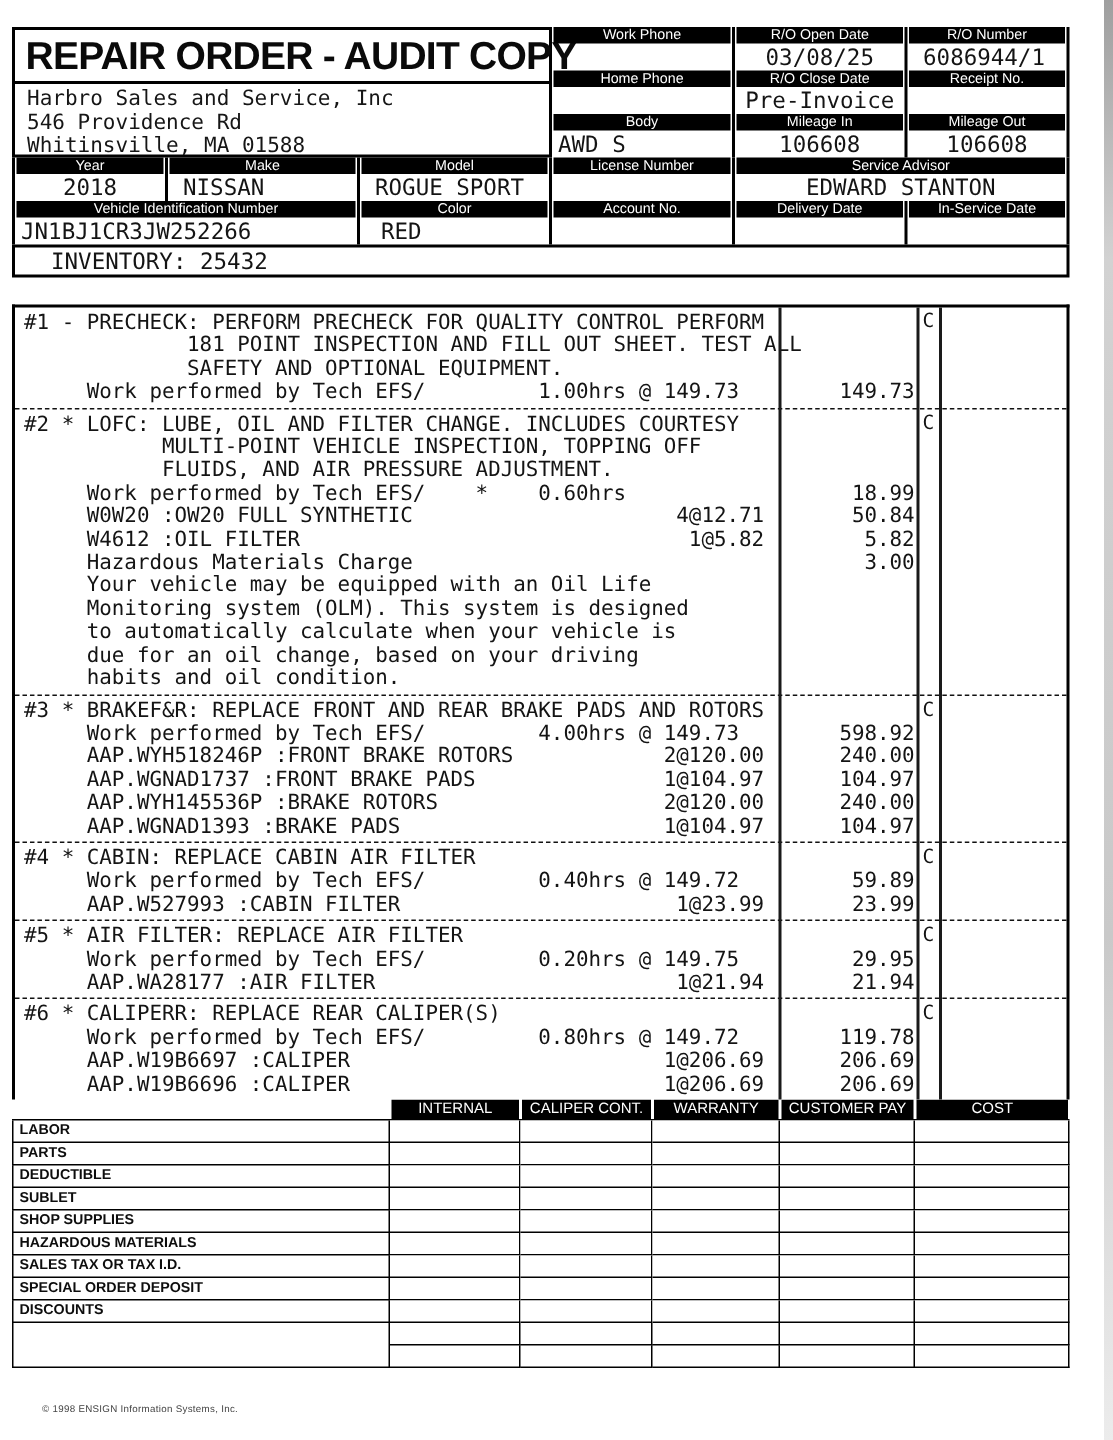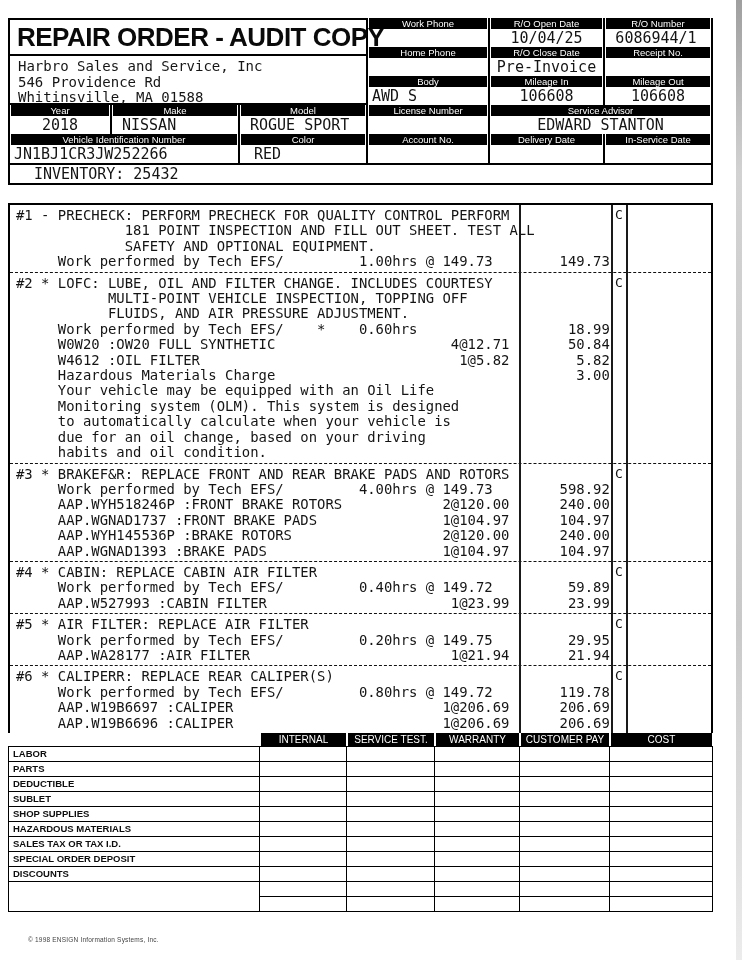--- a/index.html
+++ b/index.html
@@ -85,21 +85,21 @@
     <div class="hcol w122">
       <div class="bar">Work Phone</div>
       <div class="hval left"></div>
       <div class="bar">Home Phone</div>
       <div class="hval left"></div>
       <div class="bar">Body</div>
       <div class="hval left">AWD S</div>
     </div>
     <div class="hcol w115">
       <div class="bar">R/O Open Date</div>
-      <div class="hval">10/04/25</div>
+      <div class="hval">03/08/25</div>
       <div class="bar">R/O Close Date</div>
       <div class="hval">Pre-Invoice</div>
       <div class="bar">Mileage In</div>
       <div class="hval">106608</div>
     </div>
     <div class="hcol w108">
       <div class="bar">R/O Number</div>
       <div class="hval right">6086944/1</div>
       <div class="bar">Receipt No.</div>
       <div class="hval"></div>
@@ -211,21 +211,21 @@
      Work performed by Tech EFS/         0.80hrs @ 149.72        119.78
      AAP.W19B6697 :CALIPER                         1@206.69      206.69
      AAP.W19B6696 :CALIPER                         1@206.69      206.69</pre>
       <span class="cflag">C</span>
     </div>
   </div>
 
   <div class="sum-header">
     <div class="sum-spacer"></div>
     <div class="sum-bar sb0">INTERNAL</div>
-    <div class="sum-bar sb1">SERVICE TEST.</div>
+    <div class="sum-bar sb1">CALIPER CONT.</div>
     <div class="sum-bar sb2">WARRANTY</div>
     <div class="sum-bar sb3">CUSTOMER PAY</div>
     <div class="sum-bar sb4">COST</div>
   </div>
   <div class="sum-body">
     <div class="sum-row">
       <div class="sum-label">LABOR</div>
       <div class="sum-cell sc0"></div>
         <div class="sum-cell sc1"></div>
         <div class="sum-cell sc2"></div>

